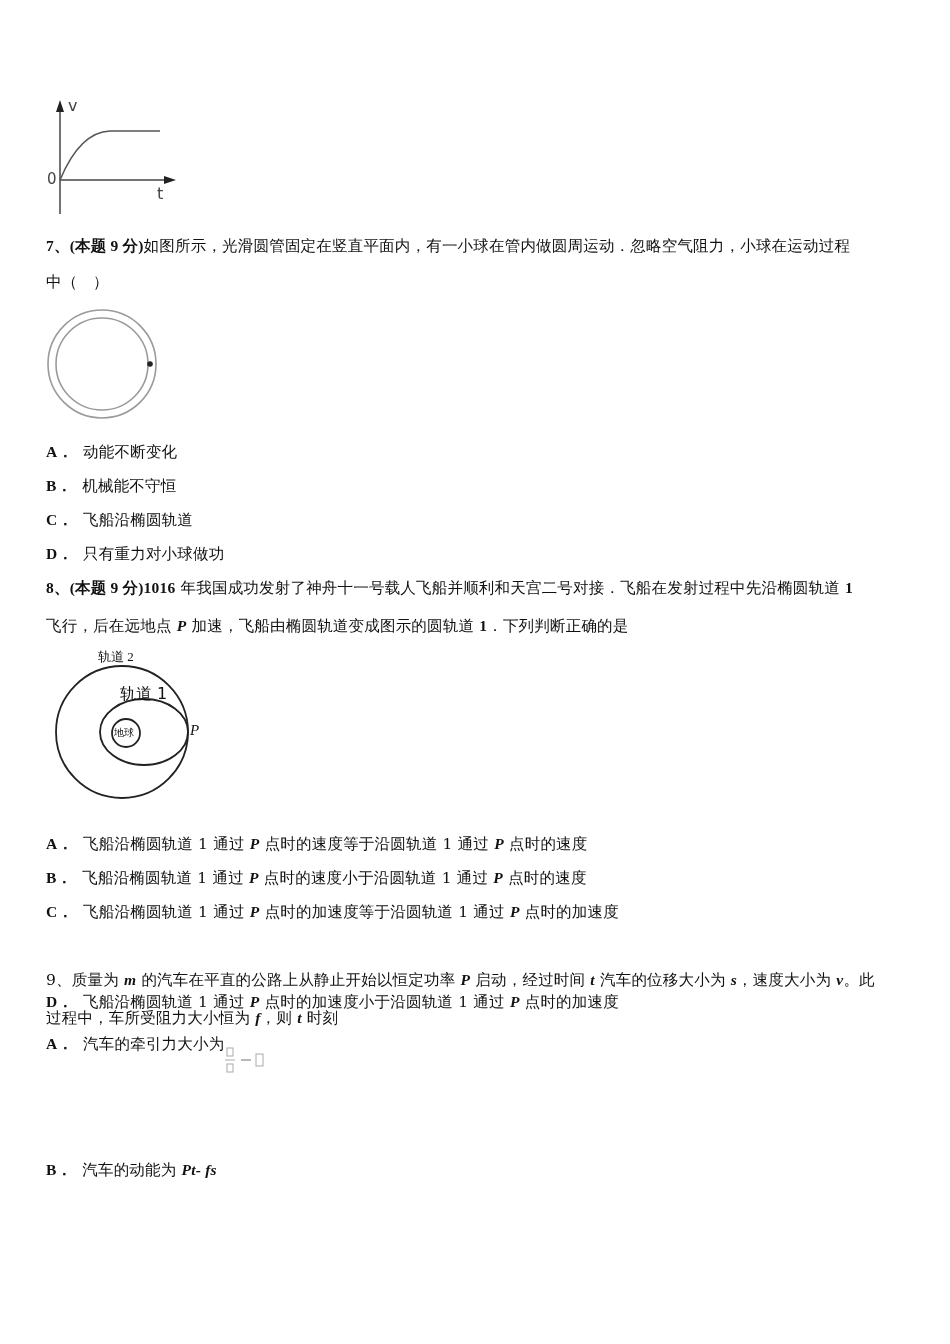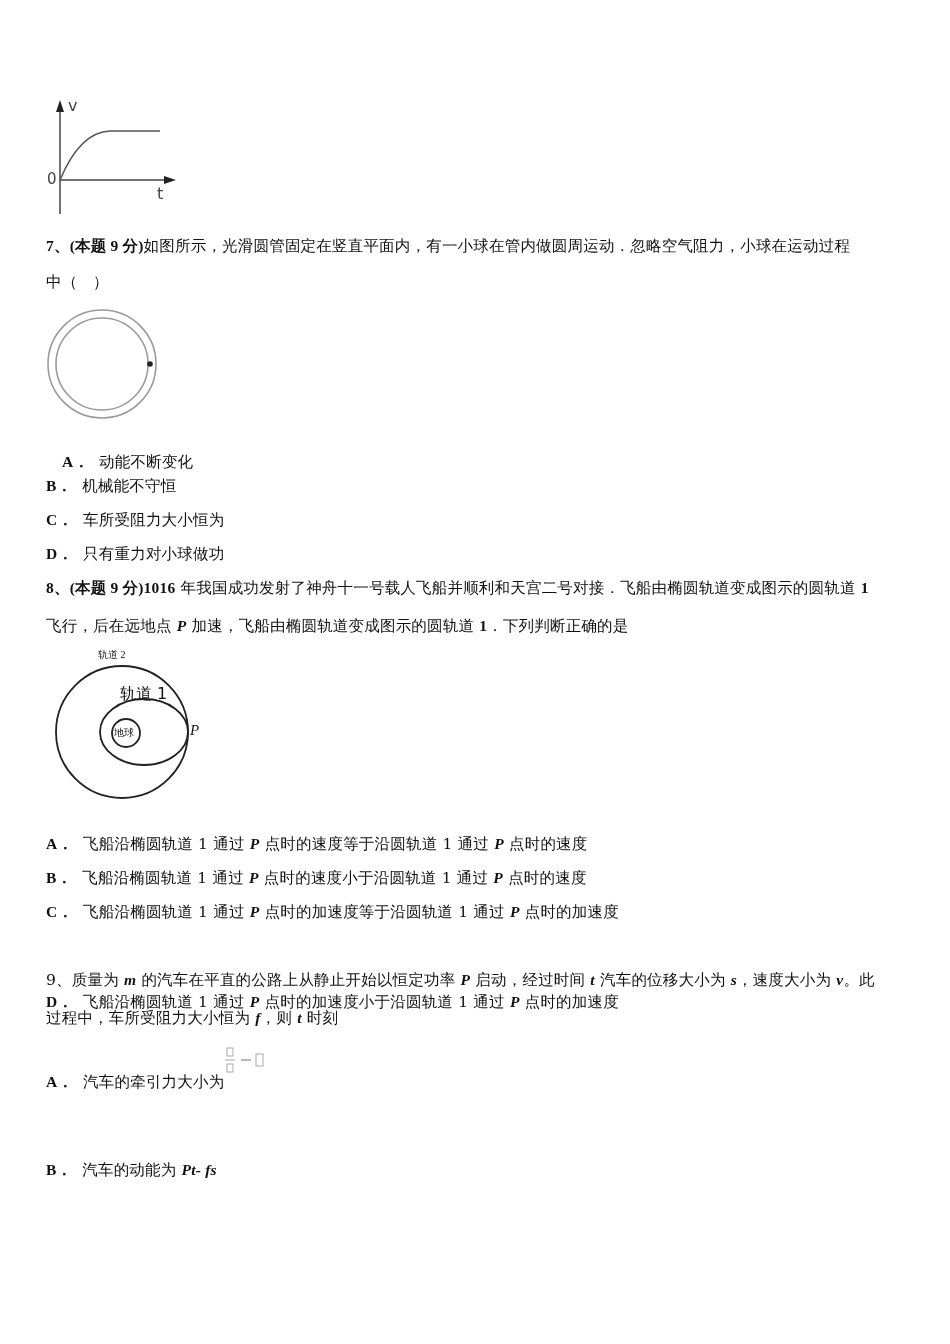--- a/index.html
+++ b/index.html
@@ -37,39 +37,39 @@
 </div>
 
 <div class="abs" style="left:44px;top:306px;width:120px;height:118px;">
   <svg width="120" height="118" viewBox="0 0 120 118">
     <circle cx="58" cy="58" r="54" fill="none" stroke="#9a9a9a" stroke-width="1.6"></circle>
     <circle cx="58" cy="58" r="46" fill="none" stroke="#9a9a9a" stroke-width="1.6"></circle>
     <circle cx="106" cy="58" r="2.8" fill="#222"></circle>
   </svg>
 </div>
 
-<div class="line" style="top:452px;margin-left:16px;"><span class="opt-letter">A．</span><span>动能不断变化</span></div>
+<div class="line" style="top:442px;"><span class="opt-letter">A．</span><span>动能不断变化</span></div>
 <div class="line" style="top:476px;"><span class="opt-letter">B．</span><span>机械能不守恒</span></div>
-<div class="line" style="top:510px;"><span class="opt-letter">C．</span><span>车所受阻力大小恒为</span></div>
+<div class="line" style="top:510px;"><span class="opt-letter">C．</span><span>飞船沿椭圆轨道</span></div>
 <div class="line" style="top:544px;"><span class="opt-letter">D．</span><span>只有重力对小球做功</span></div>
 
 <div class="line" style="top:578px;">
-  <span class="bold">8、</span><span class="bold">(本题 9 分)</span><span class="bold">1016</span><span> 年我国成功发射了神舟十一号载人飞船并顺利和天宫二号对接．飞船由椭圆轨道变成图示的圆轨道 </span><span class="bold">1</span>
+  <span class="bold">8、</span><span class="bold">(本题 9 分)</span><span class="bold">1016</span><span> 年我国成功发射了神舟十一号载人飞船并顺利和天宫二号对接．飞船在发射过程中先沿椭圆轨道 </span><span class="bold">1</span>
 </div>
 <div class="line" style="top:616px;">
   <span>飞行，后在远地点 </span><span class="it">P</span><span> 加速，飞船由椭圆轨道变成图示的圆轨道 </span><span class="bold">1</span><span>．下列判断正确的是</span>
 </div>
 
 <div class="abs" style="left:44px;top:644px;width:170px;height:166px;">
   <svg width="170" height="166" viewBox="0 0 170 166">
     <circle cx="78" cy="88" r="66" fill="none" stroke="#222" stroke-width="1.8"></circle>
     <ellipse cx="100" cy="88" rx="44" ry="33" fill="none" stroke="#222" stroke-width="1.8"></ellipse>
     <circle cx="82" cy="89" r="14" fill="none" stroke="#222" stroke-width="1.8"></circle>
   </svg>
-  <span class="abs" style="left:54px;top:4px;font-size:10px;font-family:Liberation Serif, serif;">轨道 2</span>
+  <span class="abs" style="left:54px;top:4px;font-size:13px;font-family:Liberation Serif, serif;">轨道 2</span>
   <span class="abs" style="left:76px;top:40px;font-size:16px;font-family:'DejaVu Sans',sans-serif;">轨道 1</span>
   <span class="abs" style="left:70px;top:82px;font-size:10px;font-family:Liberation Mono, monospace;">地球</span>
   <span class="abs it" style="left:146px;top:78px;font-size:15px;font-weight:normal;">P</span>
 </div>
 
 <div class="line" style="top:834px;"><span class="opt-letter">A．</span><span>飞船沿椭圆轨道 1 通过 </span><span class="it">P</span><span> 点时的速度等于沿圆轨道 1 通过 </span><span class="it">P</span><span> 点时的速度</span></div>
 <div class="line" style="top:868px;"><span class="opt-letter">B．</span><span>飞船沿椭圆轨道 1 通过 </span><span class="it">P</span><span> 点时的速度小于沿圆轨道 1 通过 </span><span class="it">P</span><span> 点时的速度</span></div>
 <div class="line" style="top:902px;"><span class="opt-letter">C．</span><span>飞船沿椭圆轨道 1 通过 </span><span class="it">P</span><span> 点时的加速度等于沿圆轨道 1 通过 </span><span class="it">P</span><span> 点时的加速度</span></div>
 <div class="line" style="top:992px;"><span class="opt-letter">D．</span><span>飞船沿椭圆轨道 1 通过 </span><span class="it">P</span><span> 点时的加速度小于沿圆轨道 1 通过 </span><span class="it">P</span><span> 点时的加速度</span></div>
 
@@ -83,14 +83,14 @@
 <div class="frac">
   <svg width="48" height="32" viewBox="0 0 48 32">
     <rect x="3" y="2" width="6" height="8" fill="none" stroke="#aaa" stroke-width="1"></rect>
     <line x1="1" y1="14" x2="11" y2="14" stroke="#aaa" stroke-width="1"></line>
     <rect x="3" y="18" width="6" height="8" fill="none" stroke="#aaa" stroke-width="1"></rect>
     <line x1="17" y1="14" x2="27" y2="14" stroke="#888" stroke-width="1.2"></line>
     <rect x="32" y="8" width="7" height="12" fill="none" stroke="#aaa" stroke-width="1"></rect>
   </svg>
 </div>
 
-<div class="line" style="top:1072px;text-align:center;"><span class="opt-letter">A．</span><span>汽车的牵引力大小为</span></div>
+<div class="line" style="top:1034px;text-align:center;"><span class="opt-letter">A．</span><span>汽车的牵引力大小为</span></div>
 <div class="line" style="top:1160px;"><span class="opt-letter">B．</span><span>汽车的动能为 </span><span class="it">Pt- fs</span></div>
 
 </body></html>

